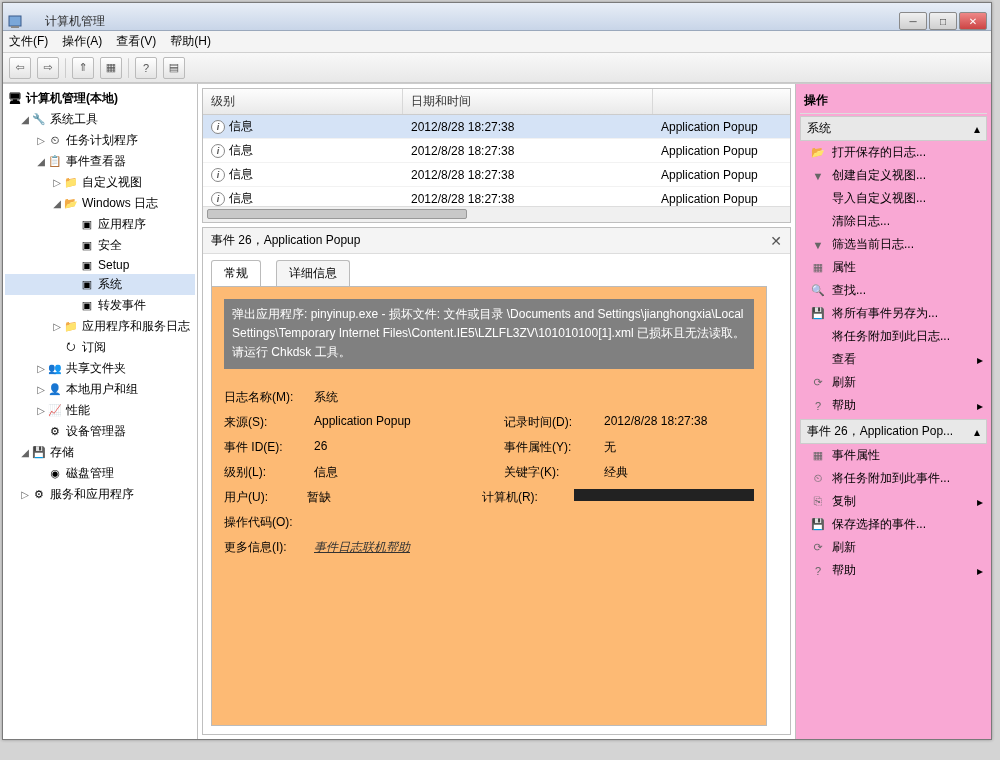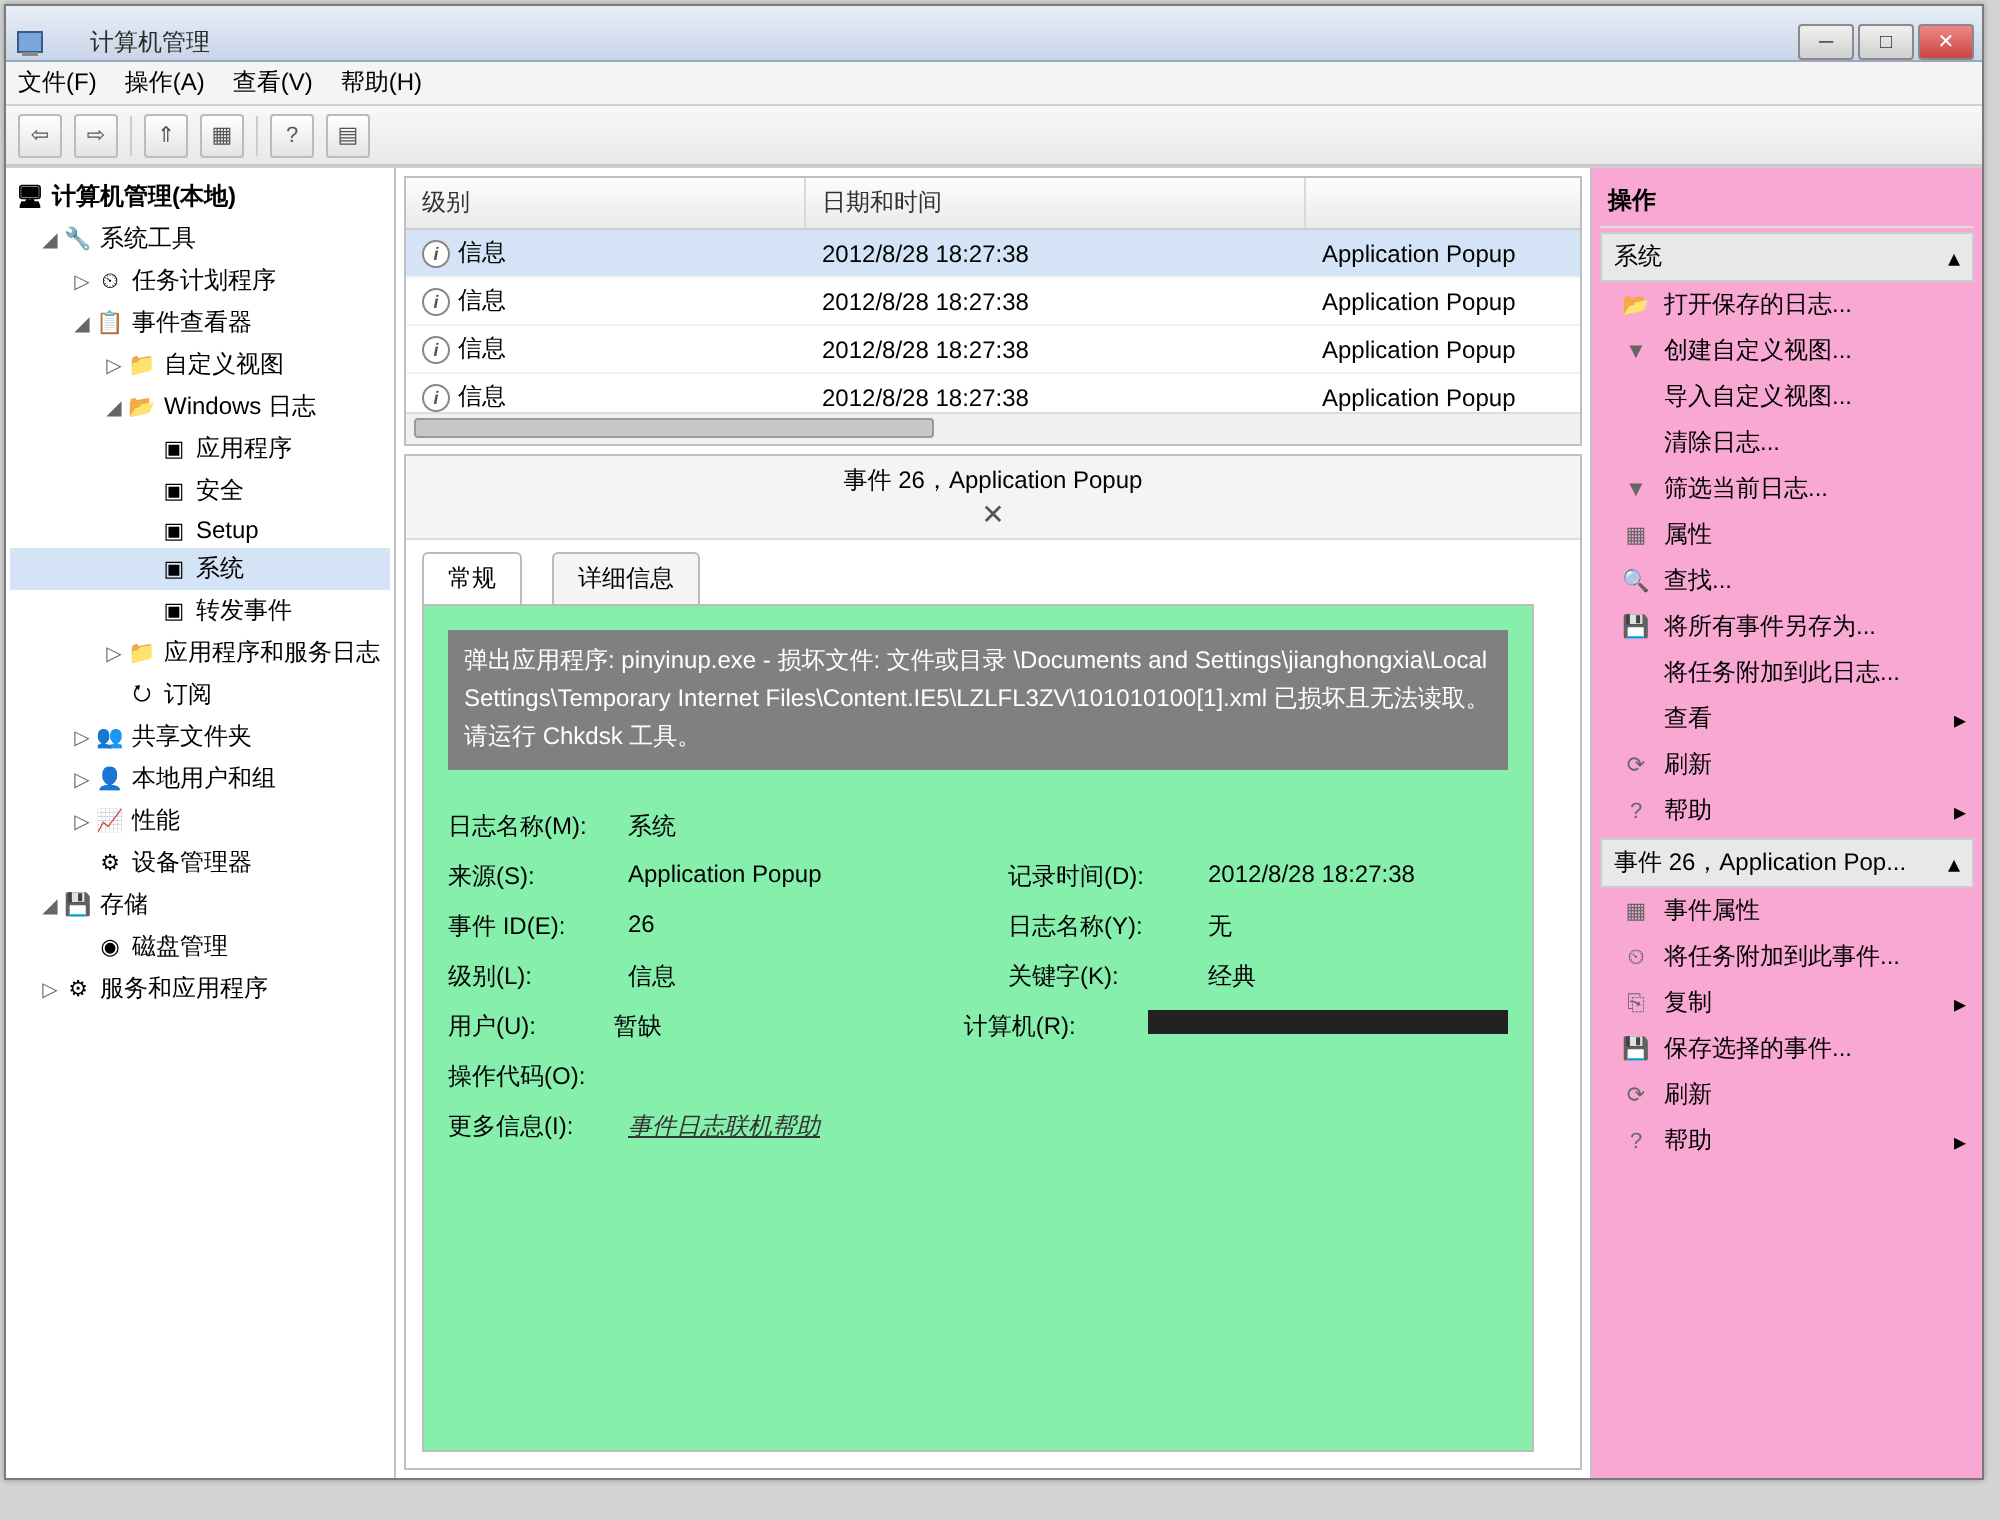--- a/index.html
+++ b/index.html
@@ -40,26 +40,26 @@
 .grid-head .col { padding:4px 8px; border-right:1px solid #d8d8d8; font-weight:normal; color:#333;}
 .grid-body { flex:1; overflow-y:scroll; overflow-x:hidden; }
 .grid-row { display:flex; padding:2px 0; border-bottom:1px solid #f2f2f2; align-items:center; }
 .grid-row.sel { background:#d5e3f6; }
 .grid-row .cell { padding:1px 8px; overflow:hidden; white-space:nowrap; display:flex; align-items:center; gap:4px;}
 .info-icn { width:14px; height:14px; border-radius:50%; border:1px solid #888; display:inline-flex; align-items:center; justify-content:center; font-size:9px; font-style:italic; font-weight:bold; color:#555; background:#fff;}
 .scroll-x { height:16px; background:#f0f0f0; border-top:1px solid #ddd; position:relative;}
 .scroll-x .thumb { position:absolute; left:4px; top:2px; width:260px; height:10px; background:#c8c8c8; border:1px solid #999; border-radius:2px;}
 
 .detail-box { flex:1; border:1px solid #bfbfbf; margin:0 4px 4px 4px; display:flex; flex-direction:column; overflow:hidden;}
-.detail-title { display:flex; justify-content:space-between; align-items:center; padding:4px 8px; background:#f4f4f4; border-bottom:1px solid #ddd;flex-direction:column;}
+.detail-title { display:flex; justify-content:space-between; align-items:center; padding:4px 8px; background:#f4f4f4; border-bottom:1px solid #ddd;}
 .detail-title .x { cursor:pointer; font-size:14px; color:#555; }
 .tabs { display:flex; padding:6px 8px 0 8px; gap:16px; }
 .tab { padding:4px 12px; border:1px solid #bbb; border-bottom:none; background:#f5f5f5; cursor:pointer; border-radius:3px 3px 0 0; margin-right:-1px; }
 .tab.active { background:#fff; position:relative; z-index:2; }
-.detail-body { flex:1; border:1px solid #bbb; margin:0 23px 8px 8px; padding:12px; overflow:auto; background:#86efac; }
+.detail-body { flex:1; border:1px solid #bbb; margin:0 23px 8px 8px; padding:12px; overflow:auto; background:#fdba74; }
 .msg-box { background:#808080; color:#fff; padding:6px 8px; line-height:1.6; margin-bottom:20px; }
 .fld-row { display:flex; margin-bottom:8px; }
 .fld-row .lbl { width:90px; }
 .fld-row .val { width:190px; }
 .fld-row .lbl2 { width:100px; }
 .fld-row .val2 { flex:1; }
 .redact { display:inline-block; width:180px; height:12px; background:#222; }
 .link { text-decoration:underline; color:#333; cursor:pointer;font-style:italic; }
 
 .actions-pane { width:195px; background:#f9a8d4; padding:4px; overflow:auto;}
@@ -274,21 +274,21 @@
           </div>
           <div class="fld-row">
             <span class="lbl">来源(S):</span>
             <span class="val">Application Popup</span>
             <span class="lbl2">记录时间(D):</span>
             <span class="val2">2012/8/28 18:27:38</span>
           </div>
           <div class="fld-row">
             <span class="lbl">事件 ID(E):</span>
             <span class="val">26</span>
-            <span class="lbl2">日志名称(Y):</span>
+            <span class="lbl2">事件属性(Y):</span>
             <span class="val2">无</span>
           </div>
           <div class="fld-row">
             <span class="lbl">级别(L):</span>
             <span class="val">信息</span>
             <span class="lbl2">关键字(K):</span>
             <span class="val2">经典</span>
           </div>
           <div class="fld-row">
             <span class="lbl">用户(U):</span>

